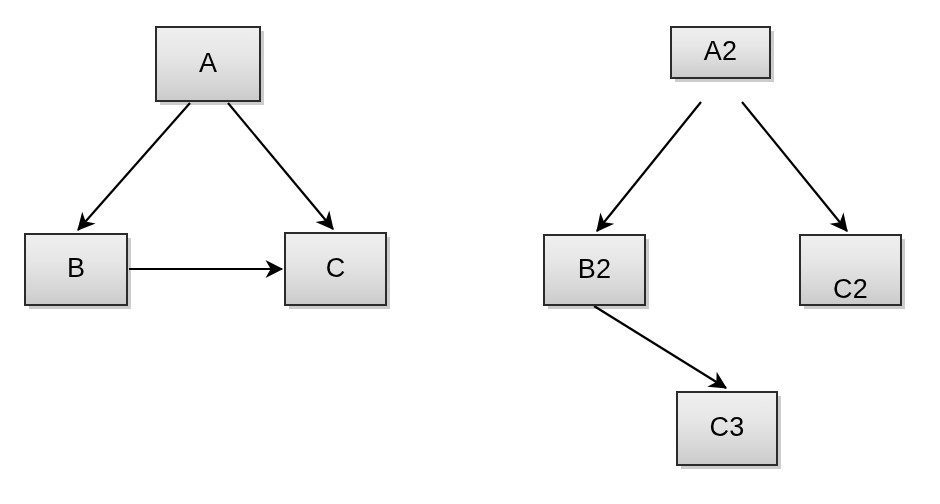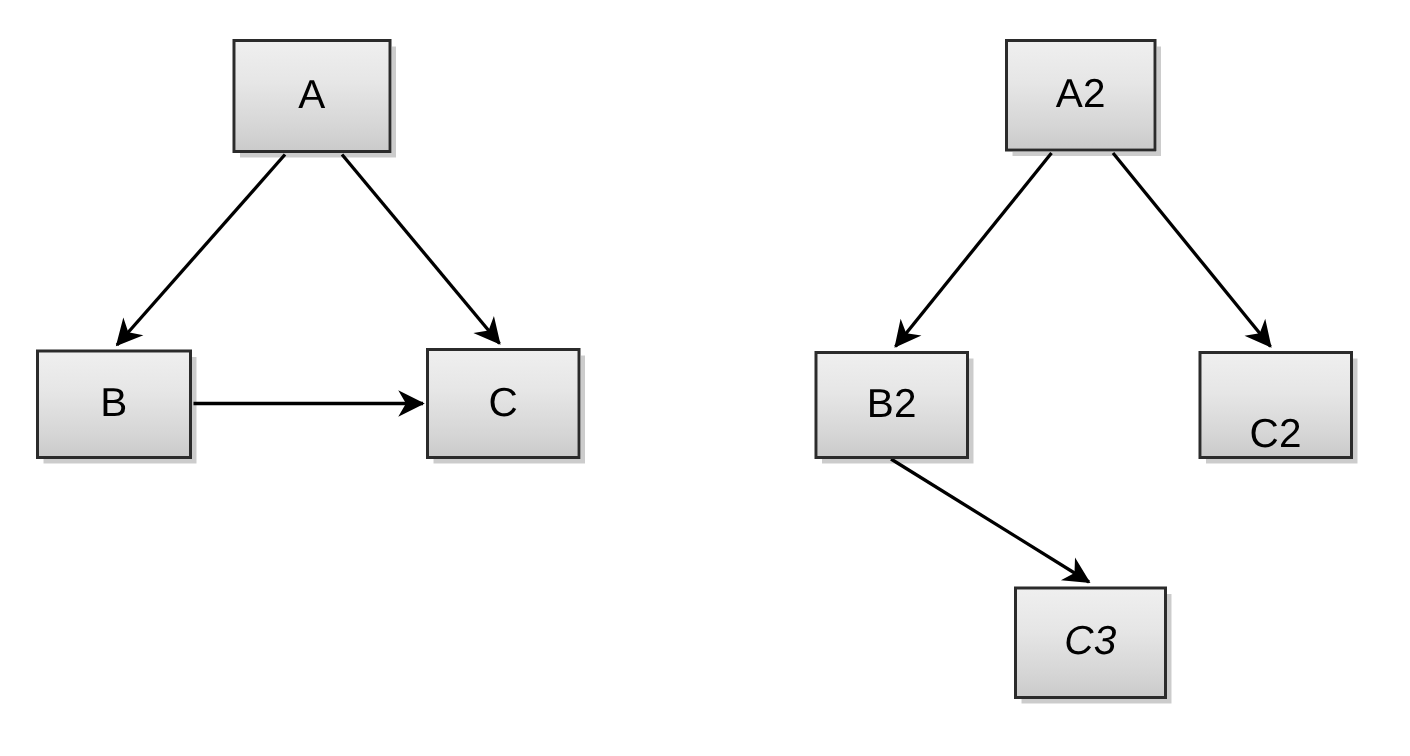--- a/index.html
+++ b/index.html
@@ -74,27 +74,27 @@
   <div id="nodes">
       <div class="node" style="left: 155px; top: 26px; width: 106px; height: 76px;">
         <span class="node-label">A</span>
       </div>
       <div class="node" style="left: 24px; top: 233px; width: 104px; height: 73px;">
         <span class="node-label">B</span>
       </div>
       <div class="node" style="left: 284px; top: 232px; width: 103px; height: 74px;">
         <span class="node-label">C</span>
       </div>
-      <div class="node" style="left: 670px; top: 26px; width: 101px; height: 75px;">
+      <div class="node" style="left: 670px; top: 26px; width: 101px; height: 53px;">
         <span class="node-label">A2</span>
       </div>
       <div class="node" style="left: 543px; top: 234px; width: 103px; height: 72px;">
         <span class="node-label">B2</span>
       </div>
       <div class="node" style="left: 799px; top: 234px; width: 103px; height: 72px; align-items: flex-end;">
         <span class="node-label">C2</span>
       </div>
-      <div class="node" style="left: 676px; top: 391px; width: 102px; height: 75px; font-style: italic;">
+      <div class="node" style="left: 676px; top: 391px; width: 102px; height: 75px;">
         <span class="node-label">C3</span>
       </div>
     </div>
 
 </div>
 
 </body></html>

